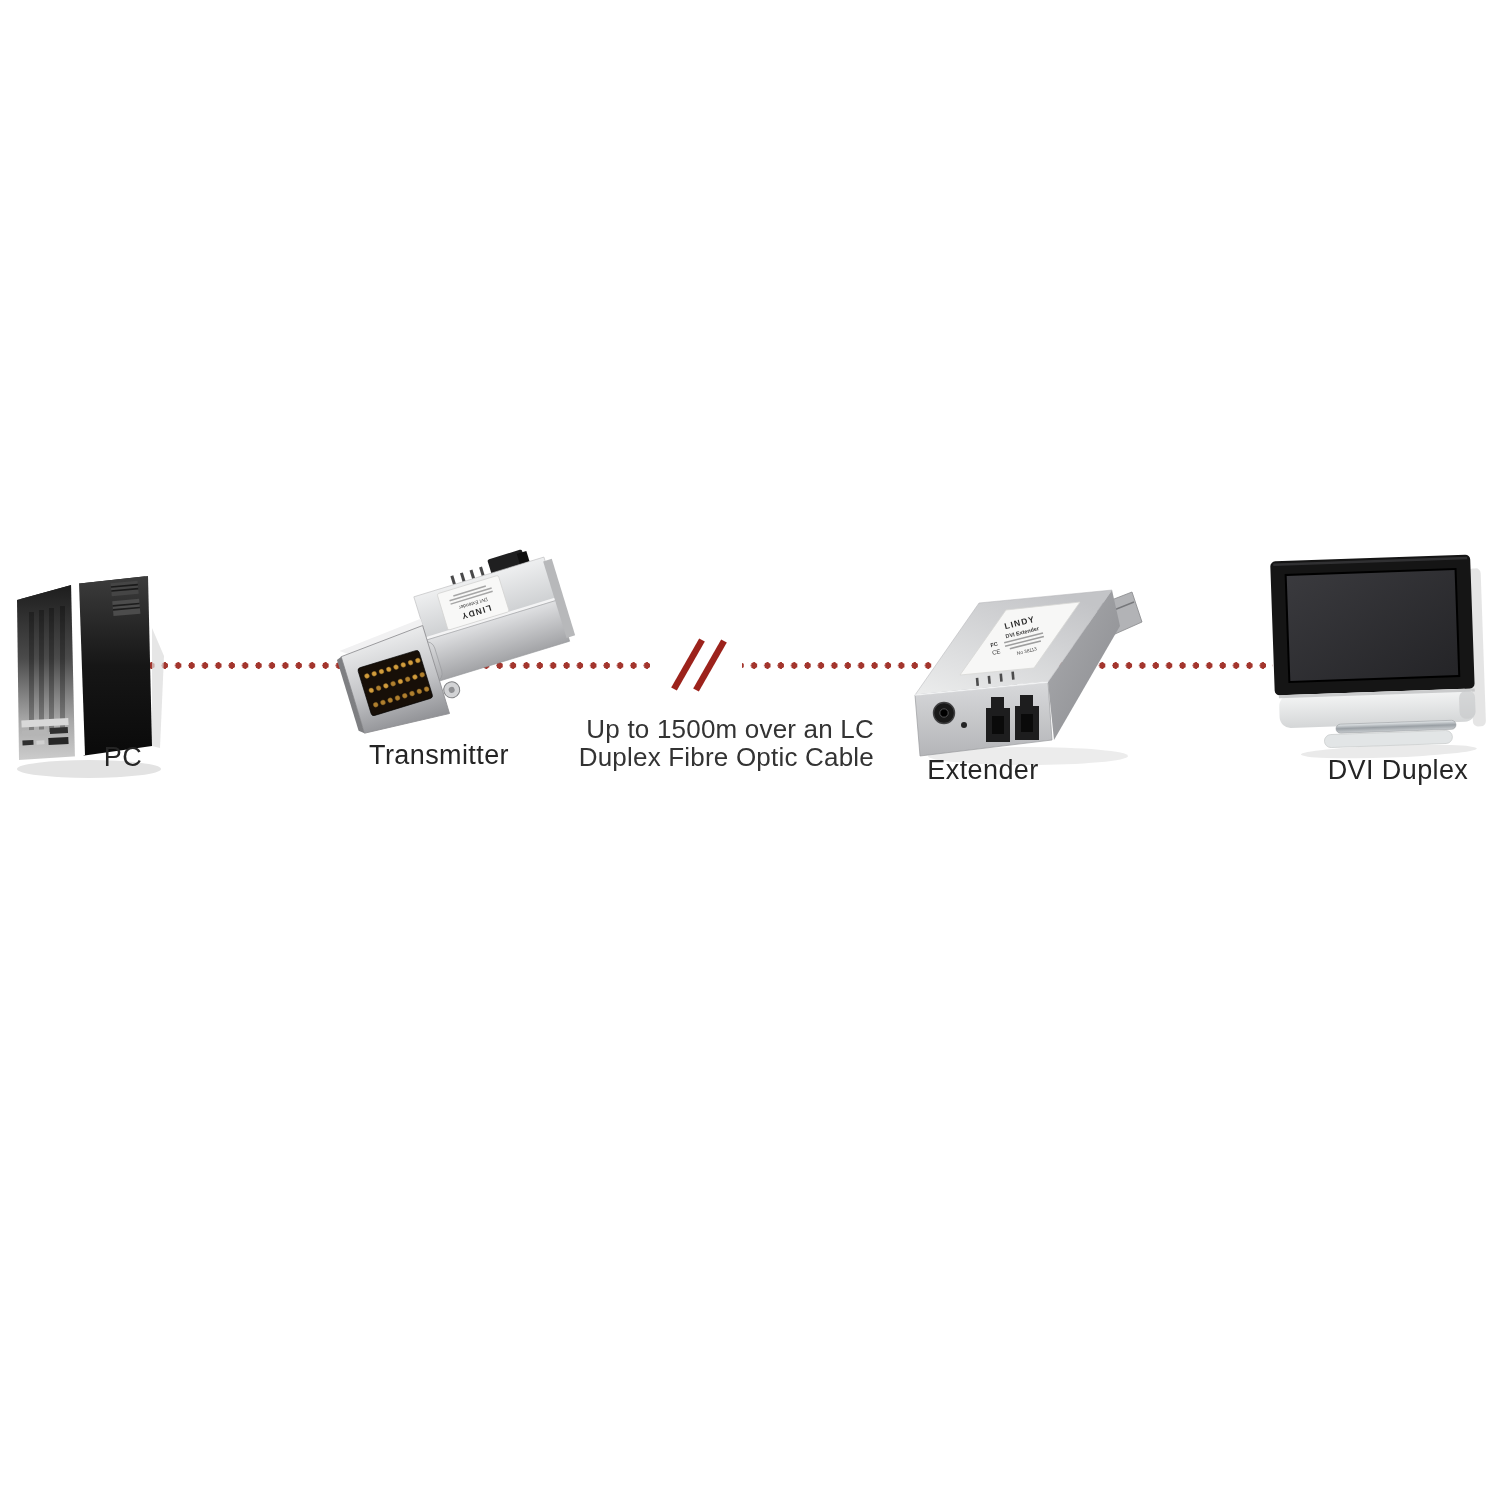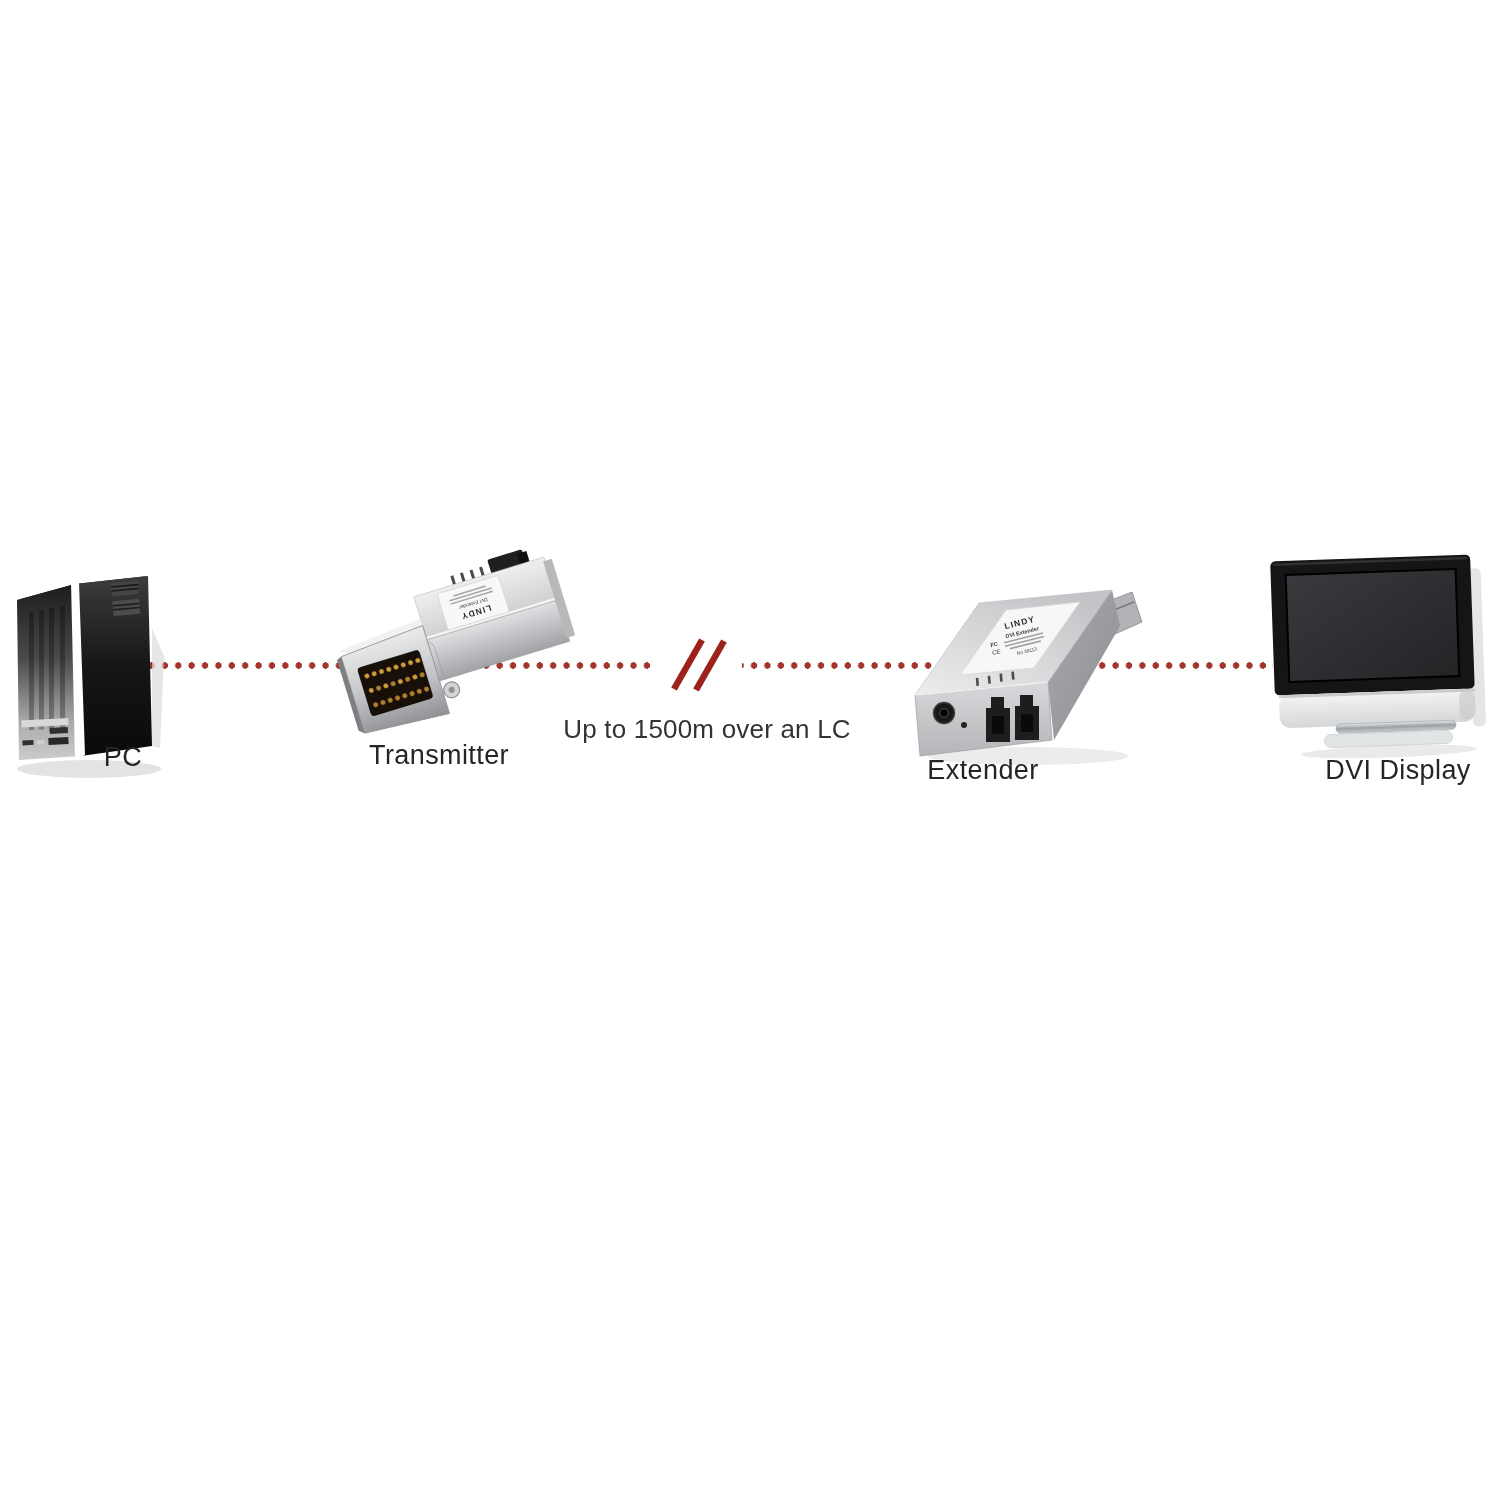--- a/index.html
+++ b/index.html
@@ -13,21 +13,21 @@
     left:145px;top:661px;width:1128px;height:9px;
     background-image:radial-gradient(circle 3.4px at 6.5px 4.5px, #a3352d 90%, rgba(163,53,45,0) 100%);
     background-size:13.4px 9px;background-repeat:repeat-x;
   }
   .break-patch{left:654px;top:652px;width:88px;height:26px;background:#ffffff;}
   
   .node-label{
     font-size:27px;color:#252525;text-align:center;letter-spacing:0.4px;line-height:30px;
   }
   .caption{
-    left:540px;top:715px;width:334px;text-align:center;
+    left:540px;top:715px;width:334px;text-align:right;
     font-size:26px;color:#333333;line-height:28px;letter-spacing:0.2px;
   }
   svg{display:block;overflow:visible;}
   text{font-family:"Liberation Sans", sans-serif;}
 </style>
 </head>
 <body>
 
 <div class="stage">
 
@@ -176,20 +176,21 @@
       </g>
 
       <circle cx="104" cy="140" r="8" fill="#d2d3d5" stroke="#7f8083" stroke-width="1"></circle>
       <circle cx="104" cy="140" r="3" fill="#8f9093"></circle>
     </g>
   </svg>
   <div class="abs node-label" style="left:339px;top:740px;width:200px">Transmitter</div>
 
   <div class="abs caption">
     <div>Up to 1500m over an LC</div>
+    <div>Duplex Fibre Optic Cable</div>
   </div>
 
   <svg class="abs" style="left:898px;top:568px" width="255" height="200" viewBox="0 0 255 200">
     <defs>
       <linearGradient id="rTop" x1="0" y1="1" x2="0.7" y2="0">
         <stop offset="0" stop-color="#eceded"></stop>
           <stop offset="1" stop-color="#c3c4c7"></stop>
       </linearGradient>
       <linearGradient id="rFront" x1="0" y1="0" x2="0" y2="1">
         <stop offset="0" stop-color="#d8d9db"></stop>
@@ -285,15 +286,15 @@
       <rect x="14" y="146" width="196" height="33" rx="11" fill="url(#dChin)"></rect>
       <rect x="14" y="146" width="196" height="3" fill="#bfc1c2" opacity="0.8"></rect>
       <rect x="194" y="148" width="16" height="28" rx="7" fill="#c9cbcc" opacity="0.7"></rect>
 
       <g>
         <rect x="70" y="177" width="120" height="9" rx="4.5" fill="url(#dBar)" stroke="#8d9195" stroke-width="0.5"></rect>
         <rect x="58" y="187" width="128" height="13" rx="6.5" fill="#e2e5e6" stroke="#c6c9ca" stroke-width="0.7"></rect>
       </g>
     </g>
   </svg>
-  <div class="abs node-label" style="left:1298px;top:755px;width:200px">DVI Display</div>
+  <div class="abs node-label" style="left:1298px;top:755px;width:200px">DVI Duplex</div>
 
 </div>
 
 </body></html>

